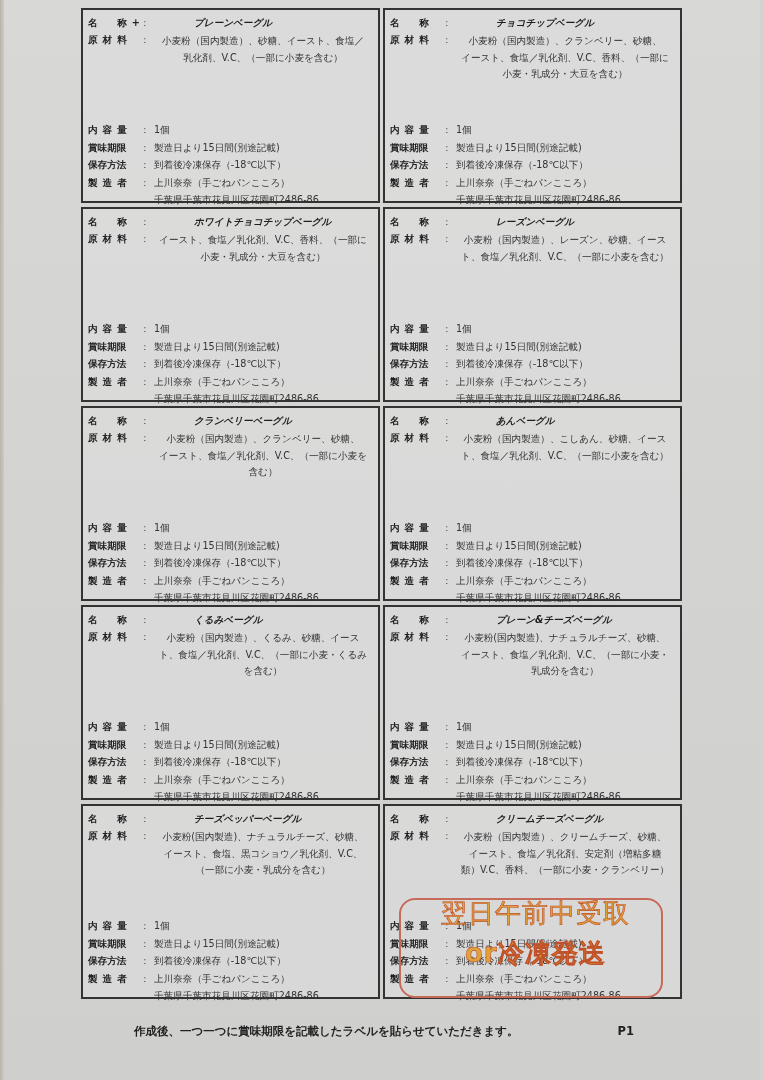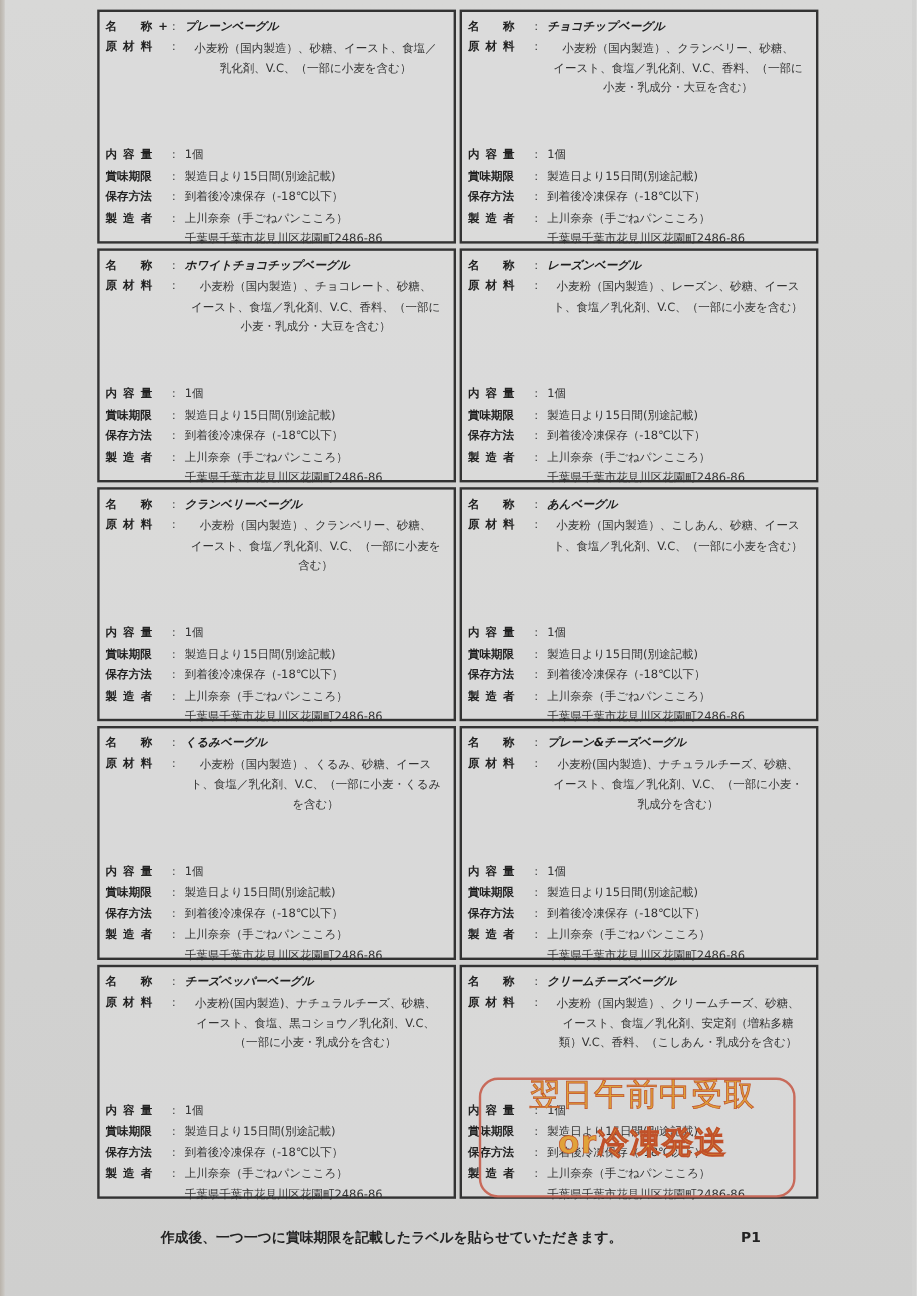--- a/index.html
+++ b/index.html
@@ -30,21 +30,21 @@
     background: rgba(222,222,221,0.6);
     padding: 4px 6px 0 5px;
     font-size: 9.6px;
     line-height: 18px;
   }
   .row { display: flex; }
   .key { width: 52px; flex: none; font-weight: bold; color: #222; letter-spacing: 0; white-space: nowrap; }
   .key.spaced { letter-spacing: 5px; }
   .colon { width: 14px; flex: none; color: #444; }
   .val { flex: 1; color: #333; }
-  .name-val { font-weight: bold; font-style: italic; color: #1e1e1e; }
+  .name-val { font-weight: bold; font-style: italic; color: #1e1e1e; margin-left: 40px; }
   .ingredients { height: 76px; overflow: hidden; line-height: 16.5px; }
   .ingredients .val { padding-top: 1px; text-align: center; }
   .bottom { position: absolute; left: 5px; right: 6px; top: 111px; line-height: 17.5px; }
   .addr { padding-left: 66px; color: #333; }
   .stamp {
     position: absolute; left: 14px; top: 92px; width: 264px; height: 100px;
     border: 2px solid #c86a5a; border-radius: 16px; box-sizing: border-box;
     pointer-events: none;
   }
   .stamp-line1 {
@@ -152,21 +152,20 @@
     <div class="label-box">
       <div class="row">
           <span class="key spaced">名　称</span>
           <span class="colon">：</span>
           <span class="val name-val">ホワイトチョコチップベーグル</span>
         </div>
       <div class="row ingredients">
           <span class="key spaced">原材料</span>
           <span class="colon">：</span>
           <span class="val">
-            <div>小麦粉（国内製造）、チョコレート、砂糖、</div>
             <div>イースト、食塩／乳化剤、V.C、香料、（一部に</div>
             <div>小麦・乳成分・大豆を含む）</div>
           </span>
         </div>
       <div class="bottom">
         <div class="row">
             <span class="key spaced">内容量</span>
             <span class="colon">：</span>
             <span class="val">1個</span>
           </div>
@@ -434,21 +433,21 @@
           <span class="key spaced">名　称</span>
           <span class="colon">：</span>
           <span class="val name-val">クリームチーズベーグル</span>
         </div>
       <div class="row ingredients">
           <span class="key spaced">原材料</span>
           <span class="colon">：</span>
           <span class="val">
             <div>小麦粉（国内製造）、クリームチーズ、砂糖、</div>
             <div>イースト、食塩／乳化剤、安定剤（増粘多糖</div>
-            <div>類）V.C、香料、（こしあん・乳成分を含む）</div>
+            <div>類）V.C、香料、（一部に小麦・クランベリー）</div>
           </span>
         </div>
       <div class="bottom">
         <div class="row">
             <span class="key spaced">内容量</span>
             <span class="colon">：</span>
             <span class="val">1個</span>
           </div>
         <div class="row">
             <span class="key">賞味期限</span>

